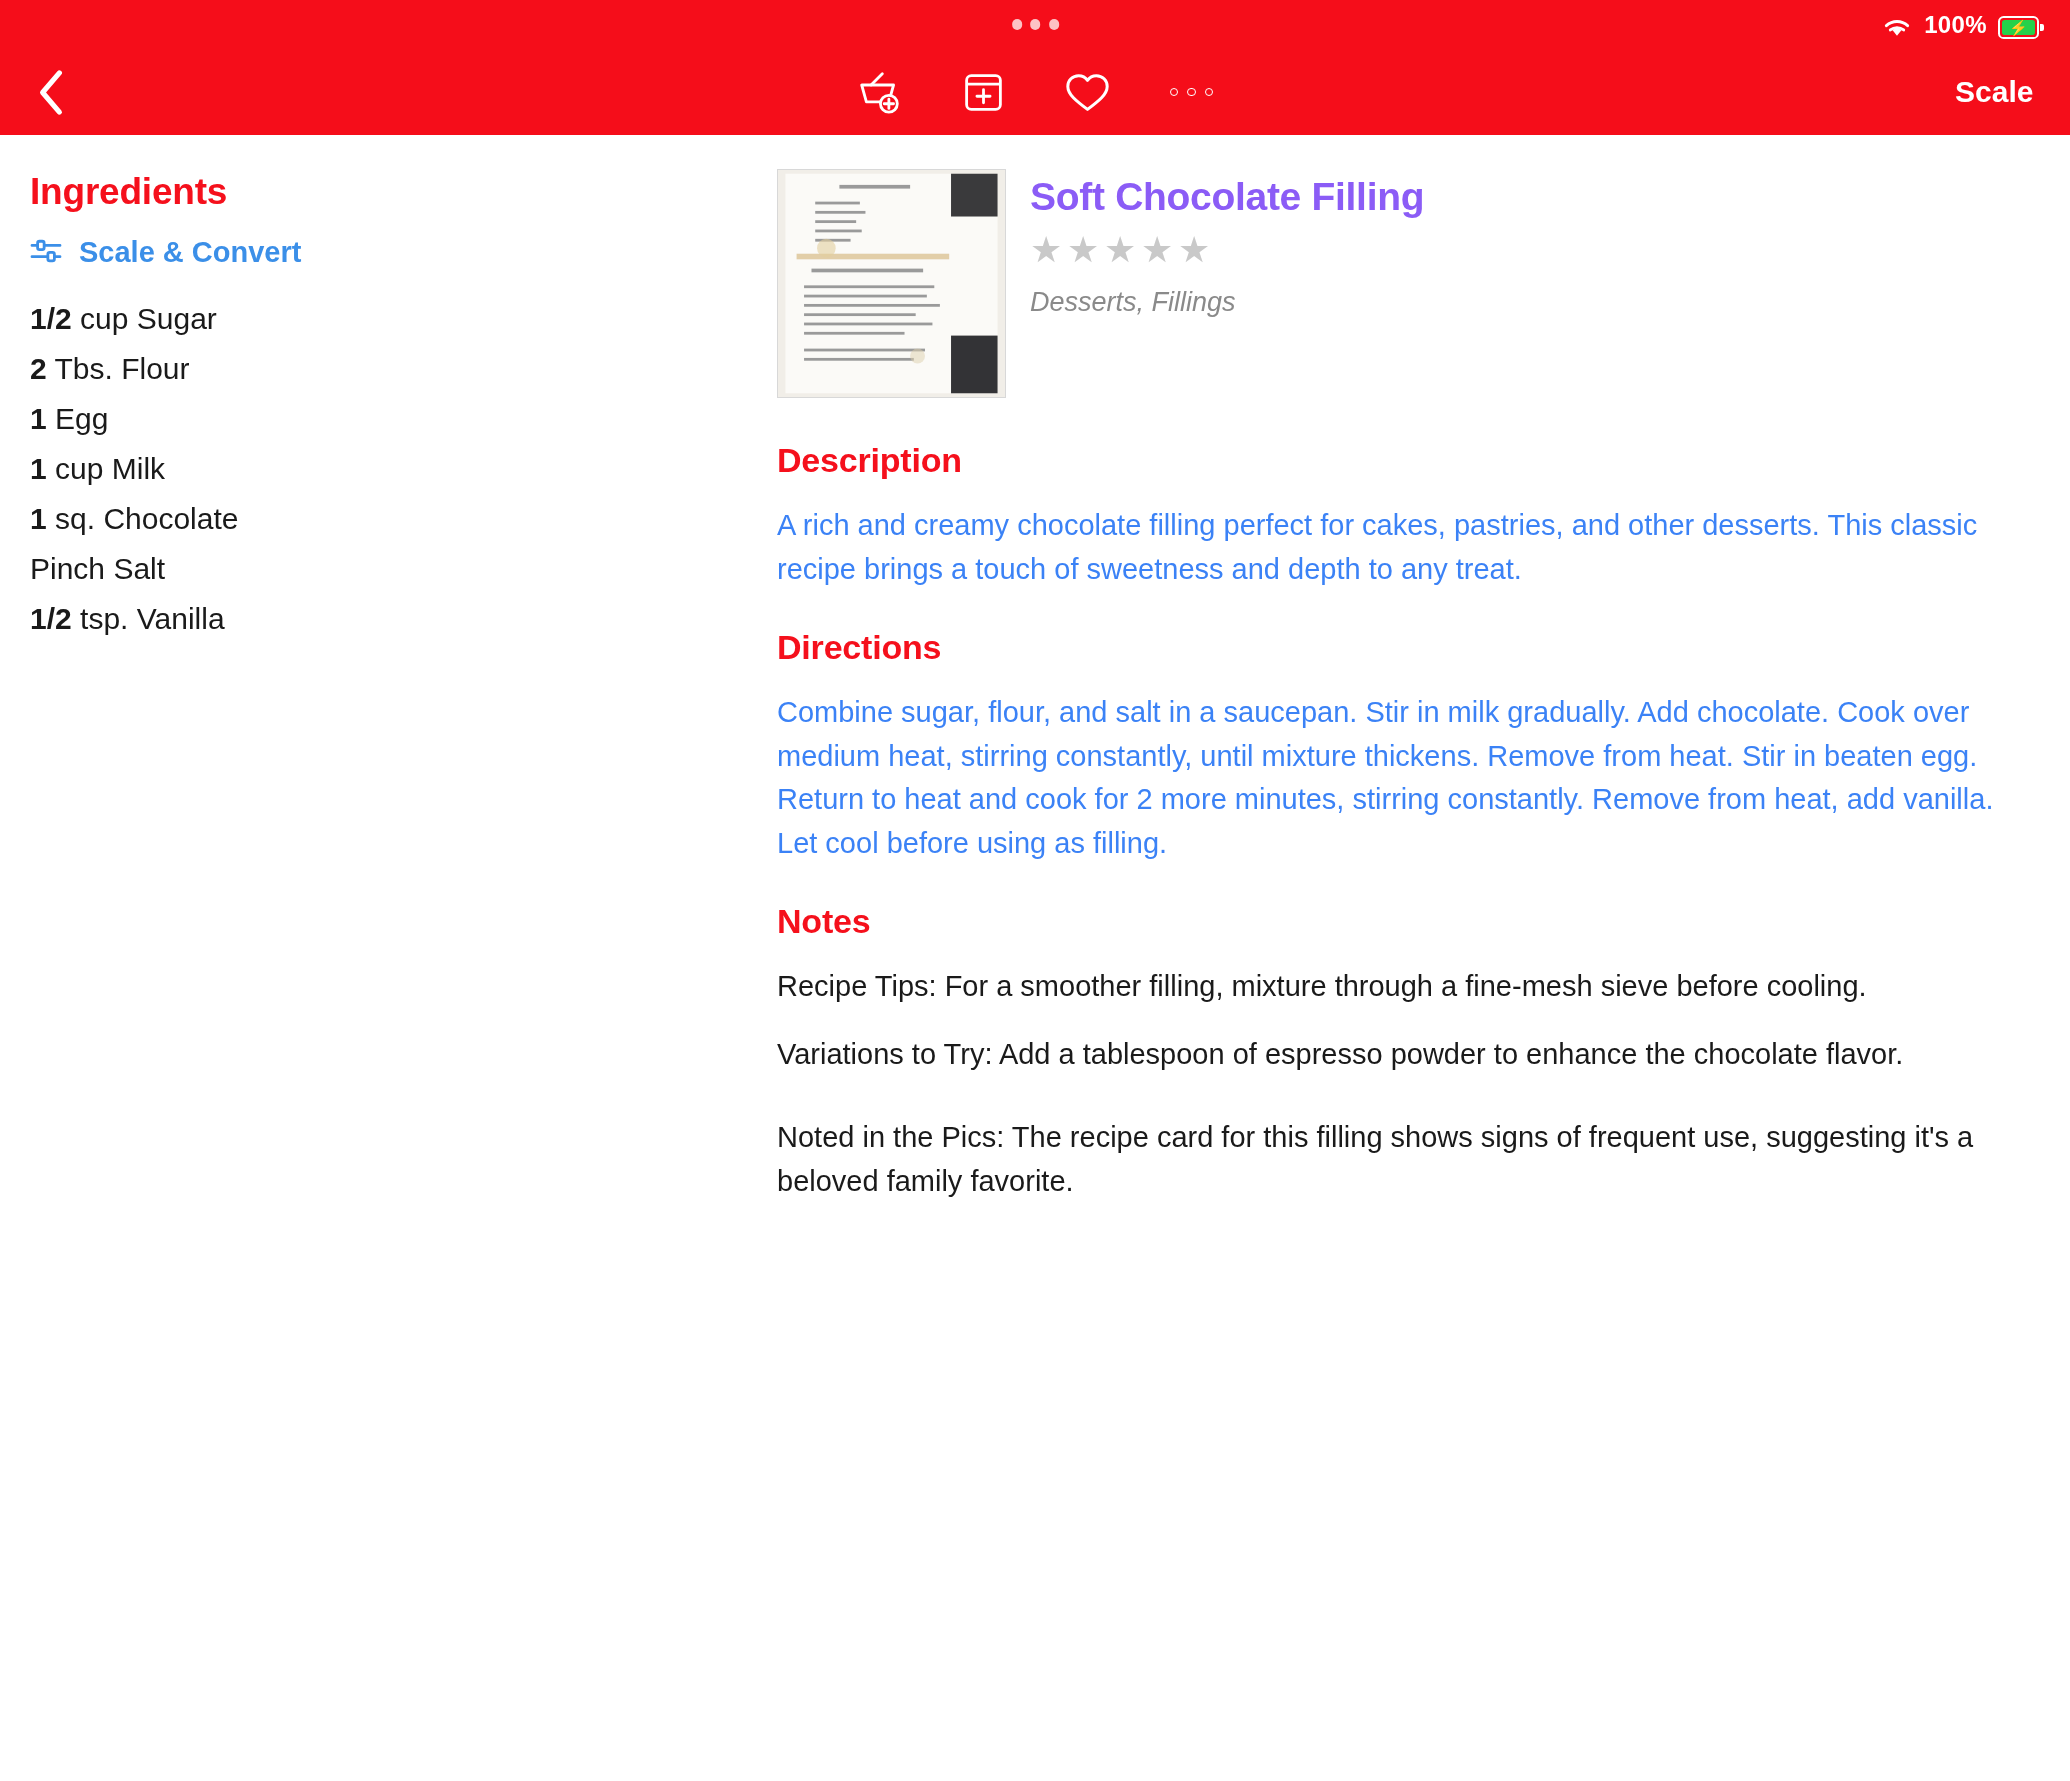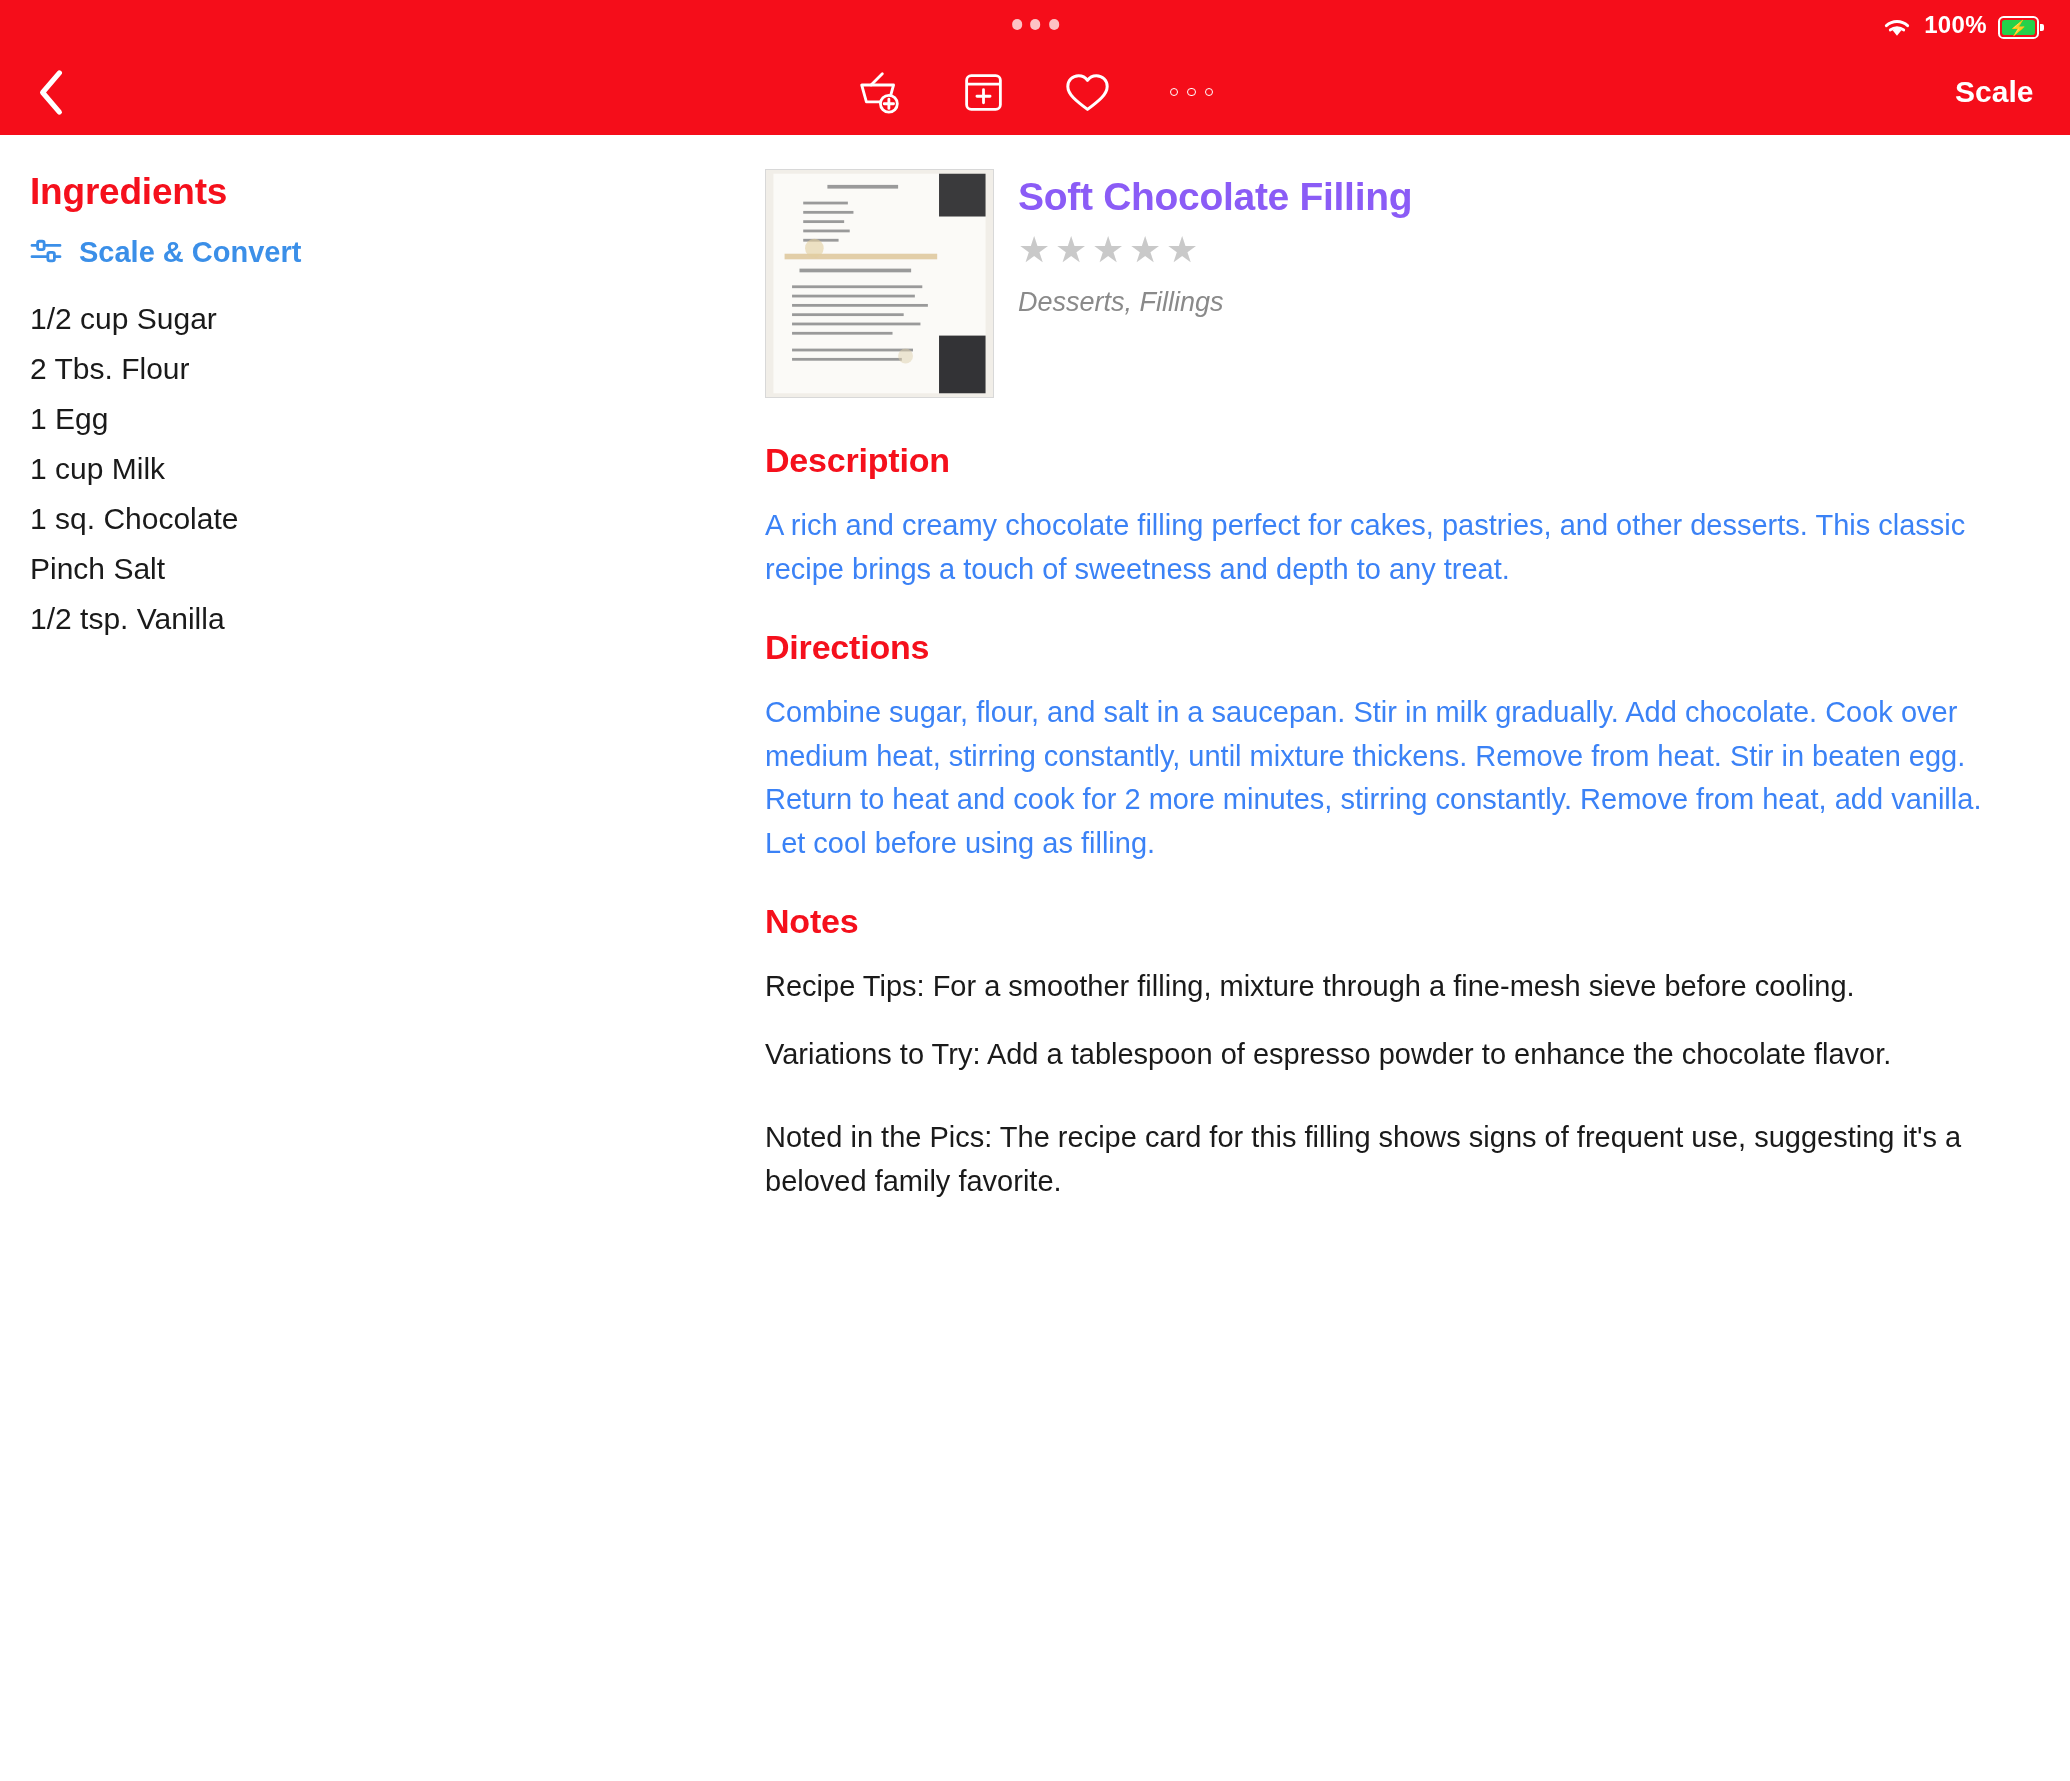--- a/index.html
+++ b/index.html
@@ -120,20 +120,21 @@
     font-weight: 700;
     cursor: pointer;
     padding: 5.6px 7.5px;
   }
 
   
   .content {
     display: flex;
     height: calc(1781px - 49px - 86px);
     background: #ffffff;
+    gap: 12px;
   }
 
   
   .left-pane {
     width: 750px;
     padding: 36px 37px 0 30px;
     flex-shrink: 0;
   }
   .ingredients-title {
     color: #f5101c;
@@ -155,21 +156,21 @@
     font-weight: 600;
   }
   .ingredient-list { list-style: none; }
   .ingredient-list li {
     font-size: 30px;
     color: #1a1a1a;
     line-height: 1.42;
     padding: 3.7px 0;
   }
   .ingredient-list li b {
-    font-weight: 400;
+    font-weight: 700;
   }
 
   
   .right-pane {
     flex: 1;
     padding: 34px 43px 0 15px;
     overflow: hidden;
   }
   .recipe-header {
     display: flex;

